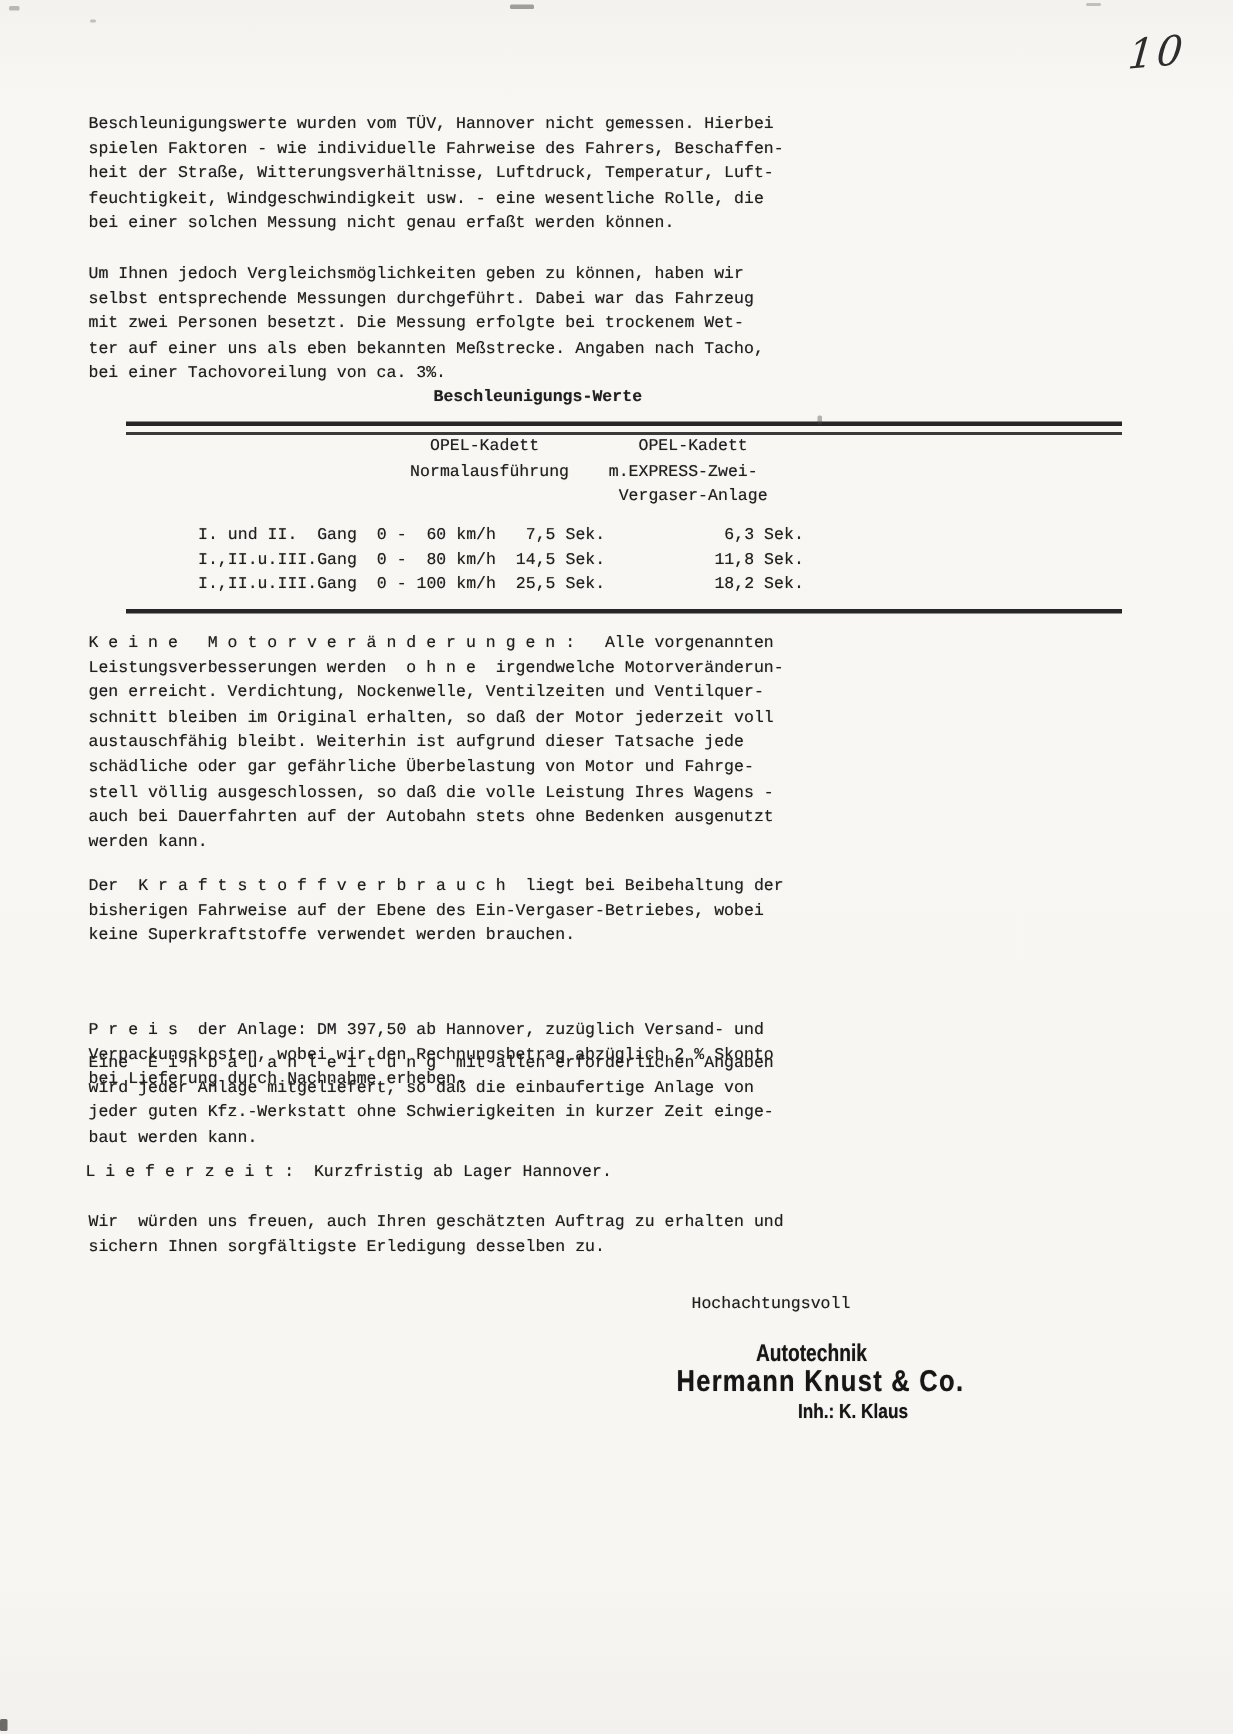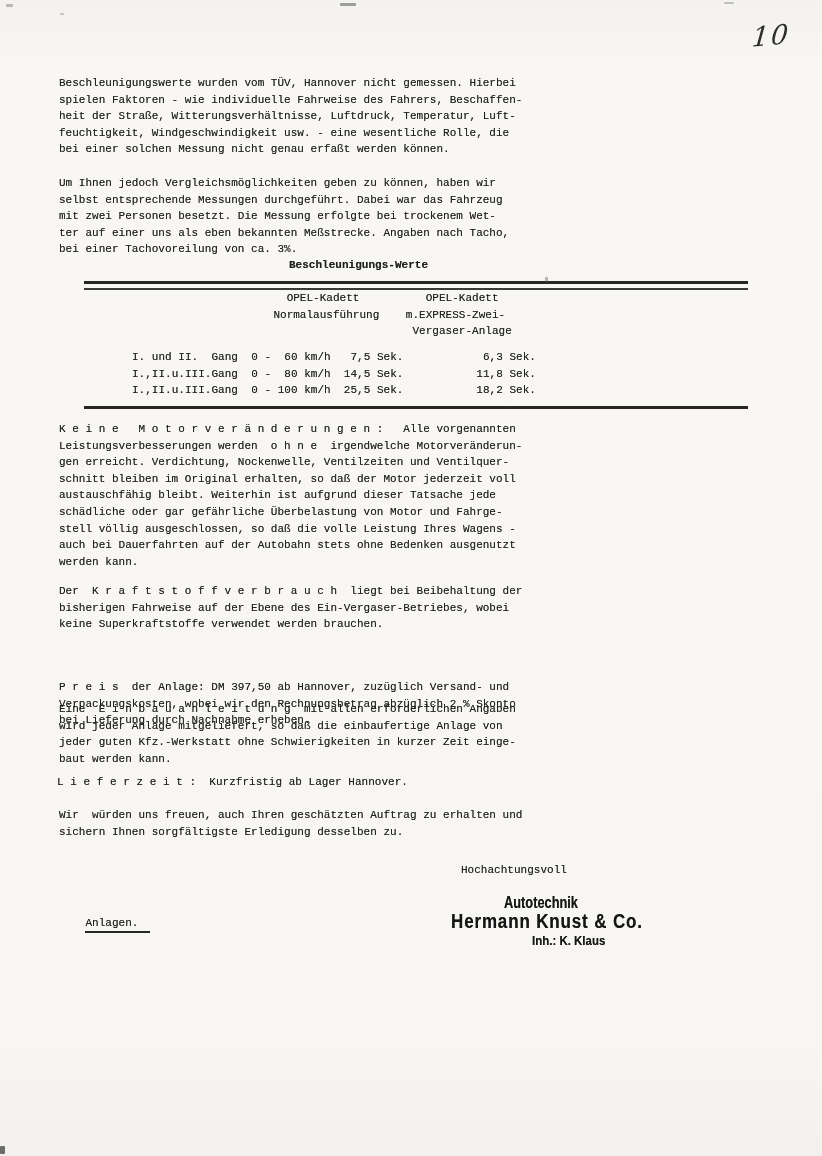--- a/index.html
+++ b/index.html
@@ -103,23 +103,20 @@
   <div class="tw" style="left:59px;top:701px;">Eine  E i n b a u a n l e i t u n g  mit allen erforderlichen Angaben
 wird jeder Anlage mitgeliefert, so daß die einbaufertige Anlage von
 jeder guten Kfz.-Werkstatt ohne Schwierigkeiten in kurzer Zeit einge-
 baut werden kann.</div>
 
   <div class="tw" style="left:59px;top:807px;">Wir  würden uns freuen, auch Ihren geschätzten Auftrag zu erhalten und
 sichern Ihnen sorgfältigste Erledigung desselben zu.</div>
 
   <div class="tw" style="left:461px;top:862px;">Hochachtungsvoll</div>
 
-  <div class="tw" style="left:59px;top:898px;">
-    <span class="underlined">Anlagen.</span>
-  </div>
 
   <div>
     <div class="stamp" style="left:504px;top:894px;font-size:16px;transform:scaleX(0.8);">Autotechnik</div>
     <div class="stamp" style="left:451px;top:910px;font-size:20px;letter-spacing:1px;transform:scaleX(0.85);">Hermann Knust &amp; Co.</div>
     <div class="stamp" style="left:532px;top:933px;font-size:13.5px;transform:scaleX(0.85);">Inh.: K. Klaus</div>
   </div>
 
   <div class="speck" style="left:340px;top:3px;width:16px;height:3px;opacity:.5;"></div>
   <div class="speck" style="left:6px;top:4px;width:7px;height:3px;opacity:.35;"></div>
   <div class="speck" style="left:60px;top:13px;width:4px;height:2px;opacity:.3;"></div>

